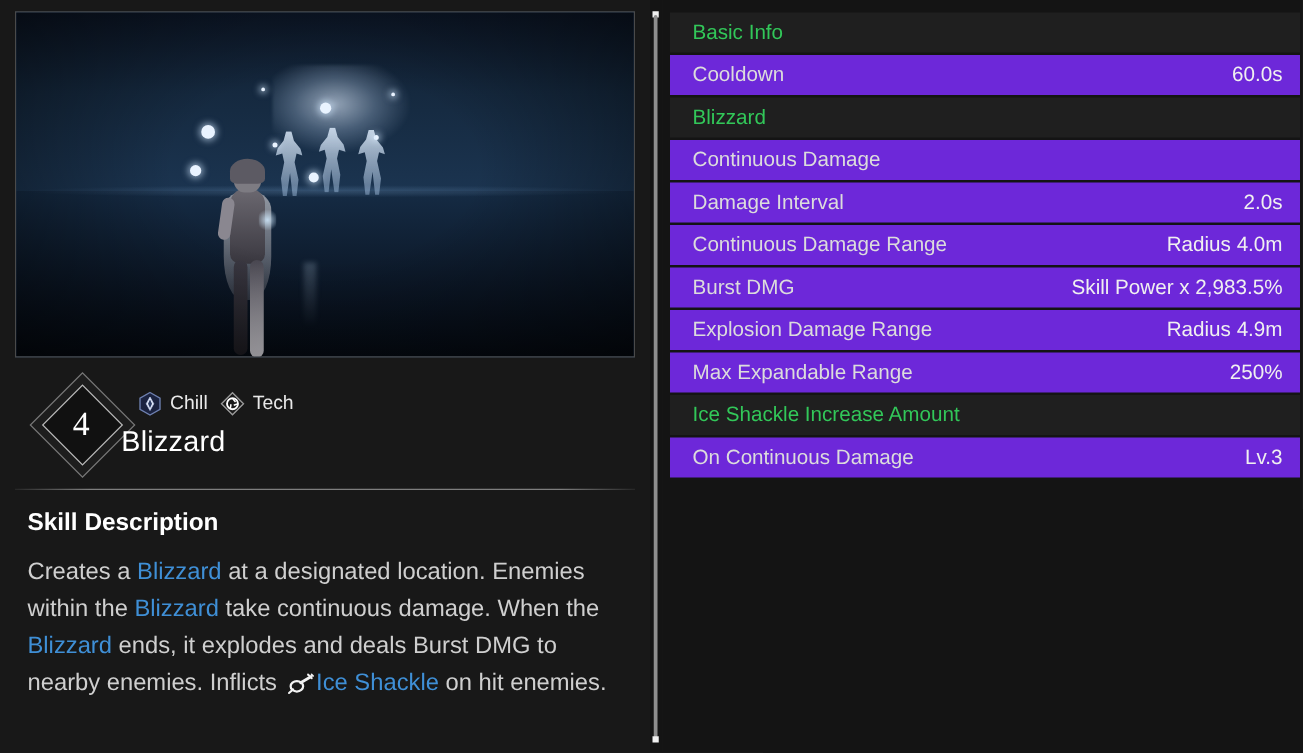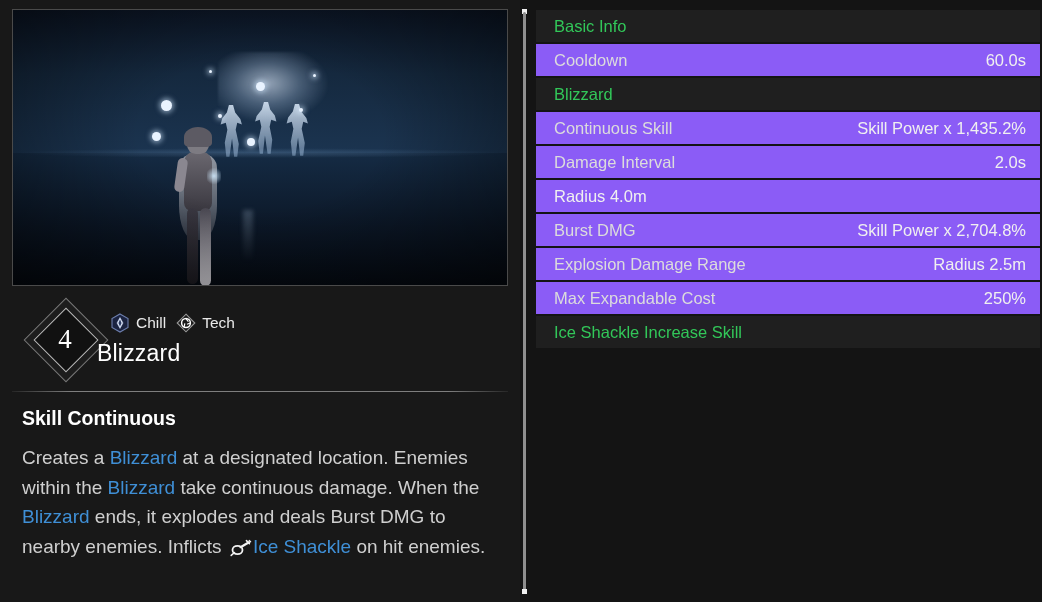--- a/index.html
+++ b/index.html
@@ -138,21 +138,21 @@
   
   .right-panel{
     position:absolute;left:530px;top:0;width:512px;height:602px;
     background:#141414;
   }
   .stat-list{position:absolute;left:6px;top:10px;width:504px;}
   .row{
     height:32px;margin-bottom:2px;
     display:flex;align-items:center;justify-content:space-between;
     padding:0 14px 0 18px;box-sizing:border-box;
-    background:#8b5cf6;
+    background:#6d28d9;
   }
   .row.section{background:#1f1f1f;justify-content:flex-start;}
   .row .k{font-size:16.5px;color:#dcdcdc;}
   .row .v{font-size:16.5px;color:#f0f0f0;}
   .row.section .k{color:#32c759;font-size:16.5px;}
 </style>
 </head>
 <body>
 
 <div id="root">
@@ -229,21 +229,21 @@
           </span>
           <span class="tag-label">Tech</span>
         </div>
       </div>
 
       <div class="skill-title" style="top:40px;left:85px;">Blizzard</div>
     </div>
 
     <div class="hr"></div>
 
-    <div class="desc-head">Skill Continuous</div>
+    <div class="desc-head">Skill Description</div>
 
     <div class="desc-body" id="desc-body"><span>Creates a </span><span class="kw">Blizzard</span><span> at a designated location. Enemies within the </span><span class="kw">Blizzard</span><span> take continuous damage. When the </span><span class="kw">Blizzard</span><span> ends, it explodes and deals Burst DMG to nearby enemies. Inflicts </span><span class="inline-ico"><svg width="22" height="18" viewBox="0 0 22 18">
             <ellipse cx="7.5" cy="11" rx="5" ry="4.2" fill="none" stroke="#f2f2f2" stroke-width="1.8"></ellipse>
             <path d="M10.5 8.2 L19 3.2" stroke="#f2f2f2" stroke-width="2.2" stroke-linecap="round"></path>
             <path d="M16.4 1.6 L19.4 4.6" stroke="#f2f2f2" stroke-width="1.5" stroke-linecap="round"></path>
             <path d="M19.2 1.4 L20.6 2.8" stroke="#f2f2f2" stroke-width="1.3" stroke-linecap="round"></path>
             <path d="M4.5 13.5 L1.2 16.4" stroke="#f2f2f2" stroke-width="1.6" stroke-linecap="round"></path>
           </svg></span><span class="kw">Ice Shackle</span><span> on hit enemies.</span></div>
   </div>
 
@@ -259,41 +259,45 @@
           <span class="k">Basic Info</span>
         </div>
         <div class="row">
           <span class="k">Cooldown</span>
           <span class="v">60.0s</span>
         </div>
         <div class="row section">
           <span class="k">Blizzard</span>
         </div>
         <div class="row">
-          <span class="k">Continuous Skill</span>
-          <span class="v">Skill Power x 1,435.2%</span>
+          <span class="k">Continuous Damage</span>
         </div>
         <div class="row">
           <span class="k">Damage Interval</span>
           <span class="v">2.0s</span>
         </div>
         <div class="row">
+          <span class="k">Continuous Damage Range</span>
           <span class="v">Radius 4.0m</span>
         </div>
         <div class="row">
           <span class="k">Burst DMG</span>
-          <span class="v">Skill Power x 2,704.8%</span>
+          <span class="v">Skill Power x 2,983.5%</span>
         </div>
         <div class="row">
           <span class="k">Explosion Damage Range</span>
-          <span class="v">Radius 2.5m</span>
-        </div>
-        <div class="row">
-          <span class="k">Max Expandable Cost</span>
+          <span class="v">Radius 4.9m</span>
+        </div>
+        <div class="row">
+          <span class="k">Max Expandable Range</span>
           <span class="v">250%</span>
         </div>
         <div class="row section">
-          <span class="k">Ice Shackle Increase Skill</span>
+          <span class="k">Ice Shackle Increase Amount</span>
+        </div>
+        <div class="row">
+          <span class="k">On Continuous Damage</span>
+          <span class="v">Lv.3</span>
         </div>
       </div>
   </div>
 
 </div>
 
 </body></html>

